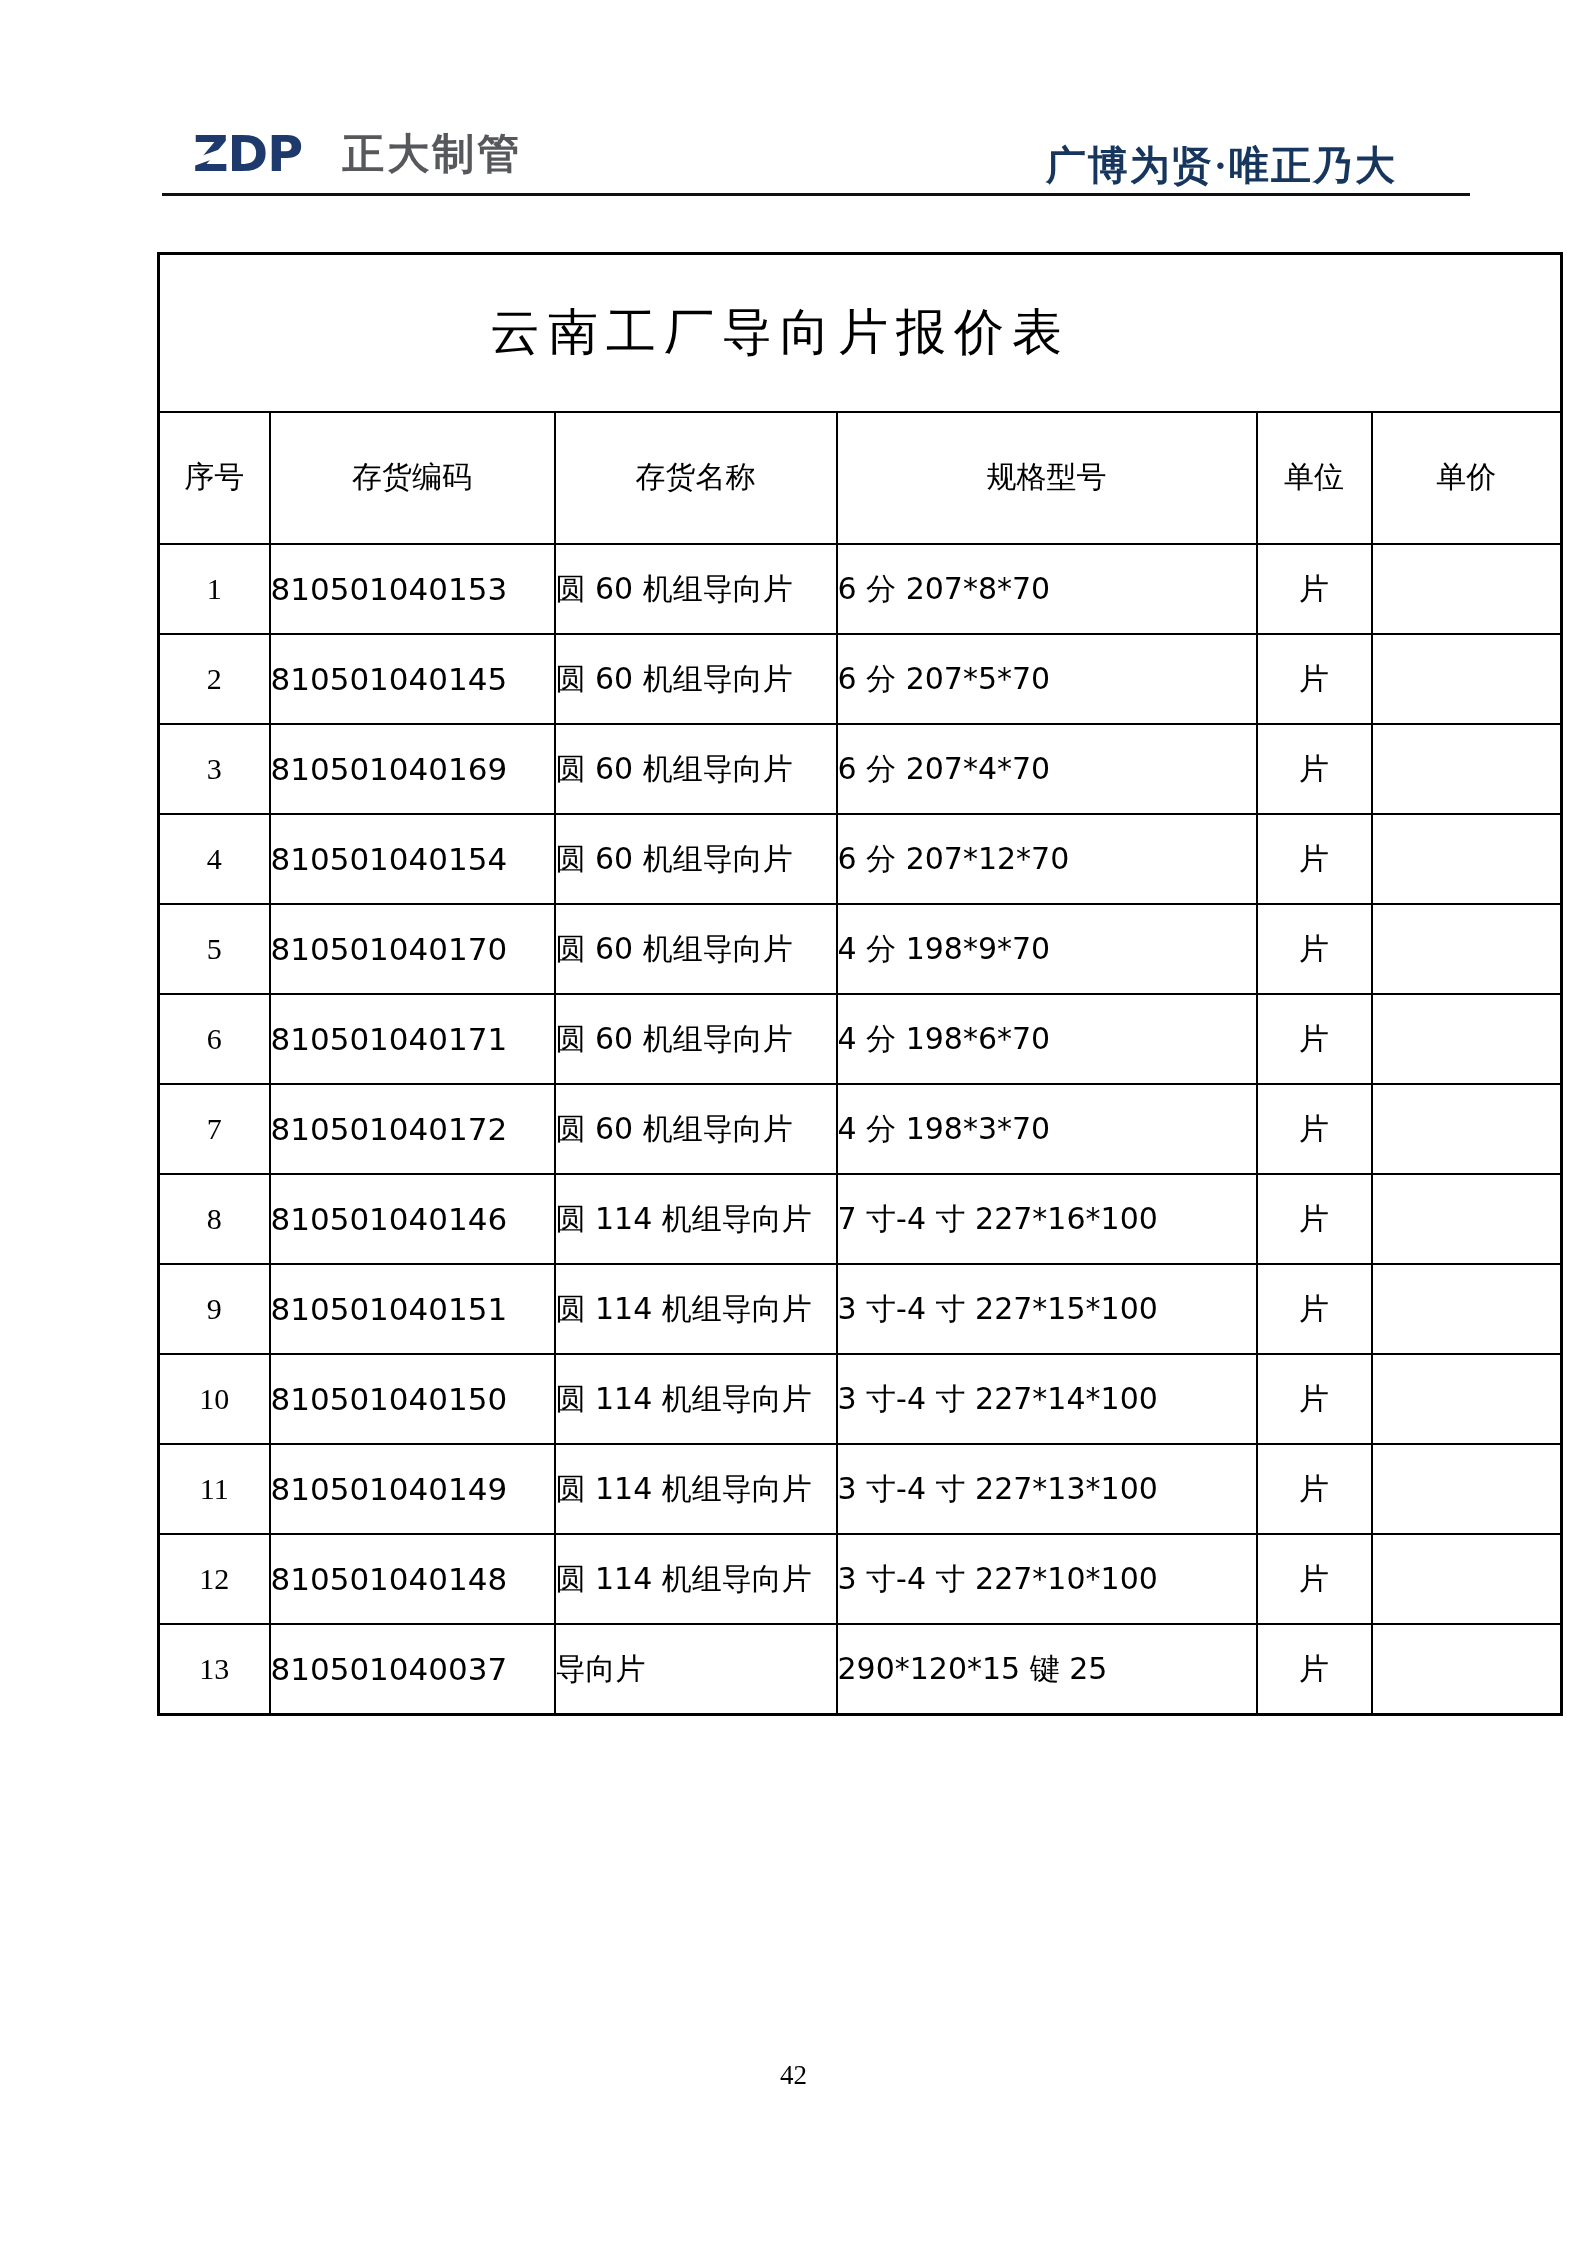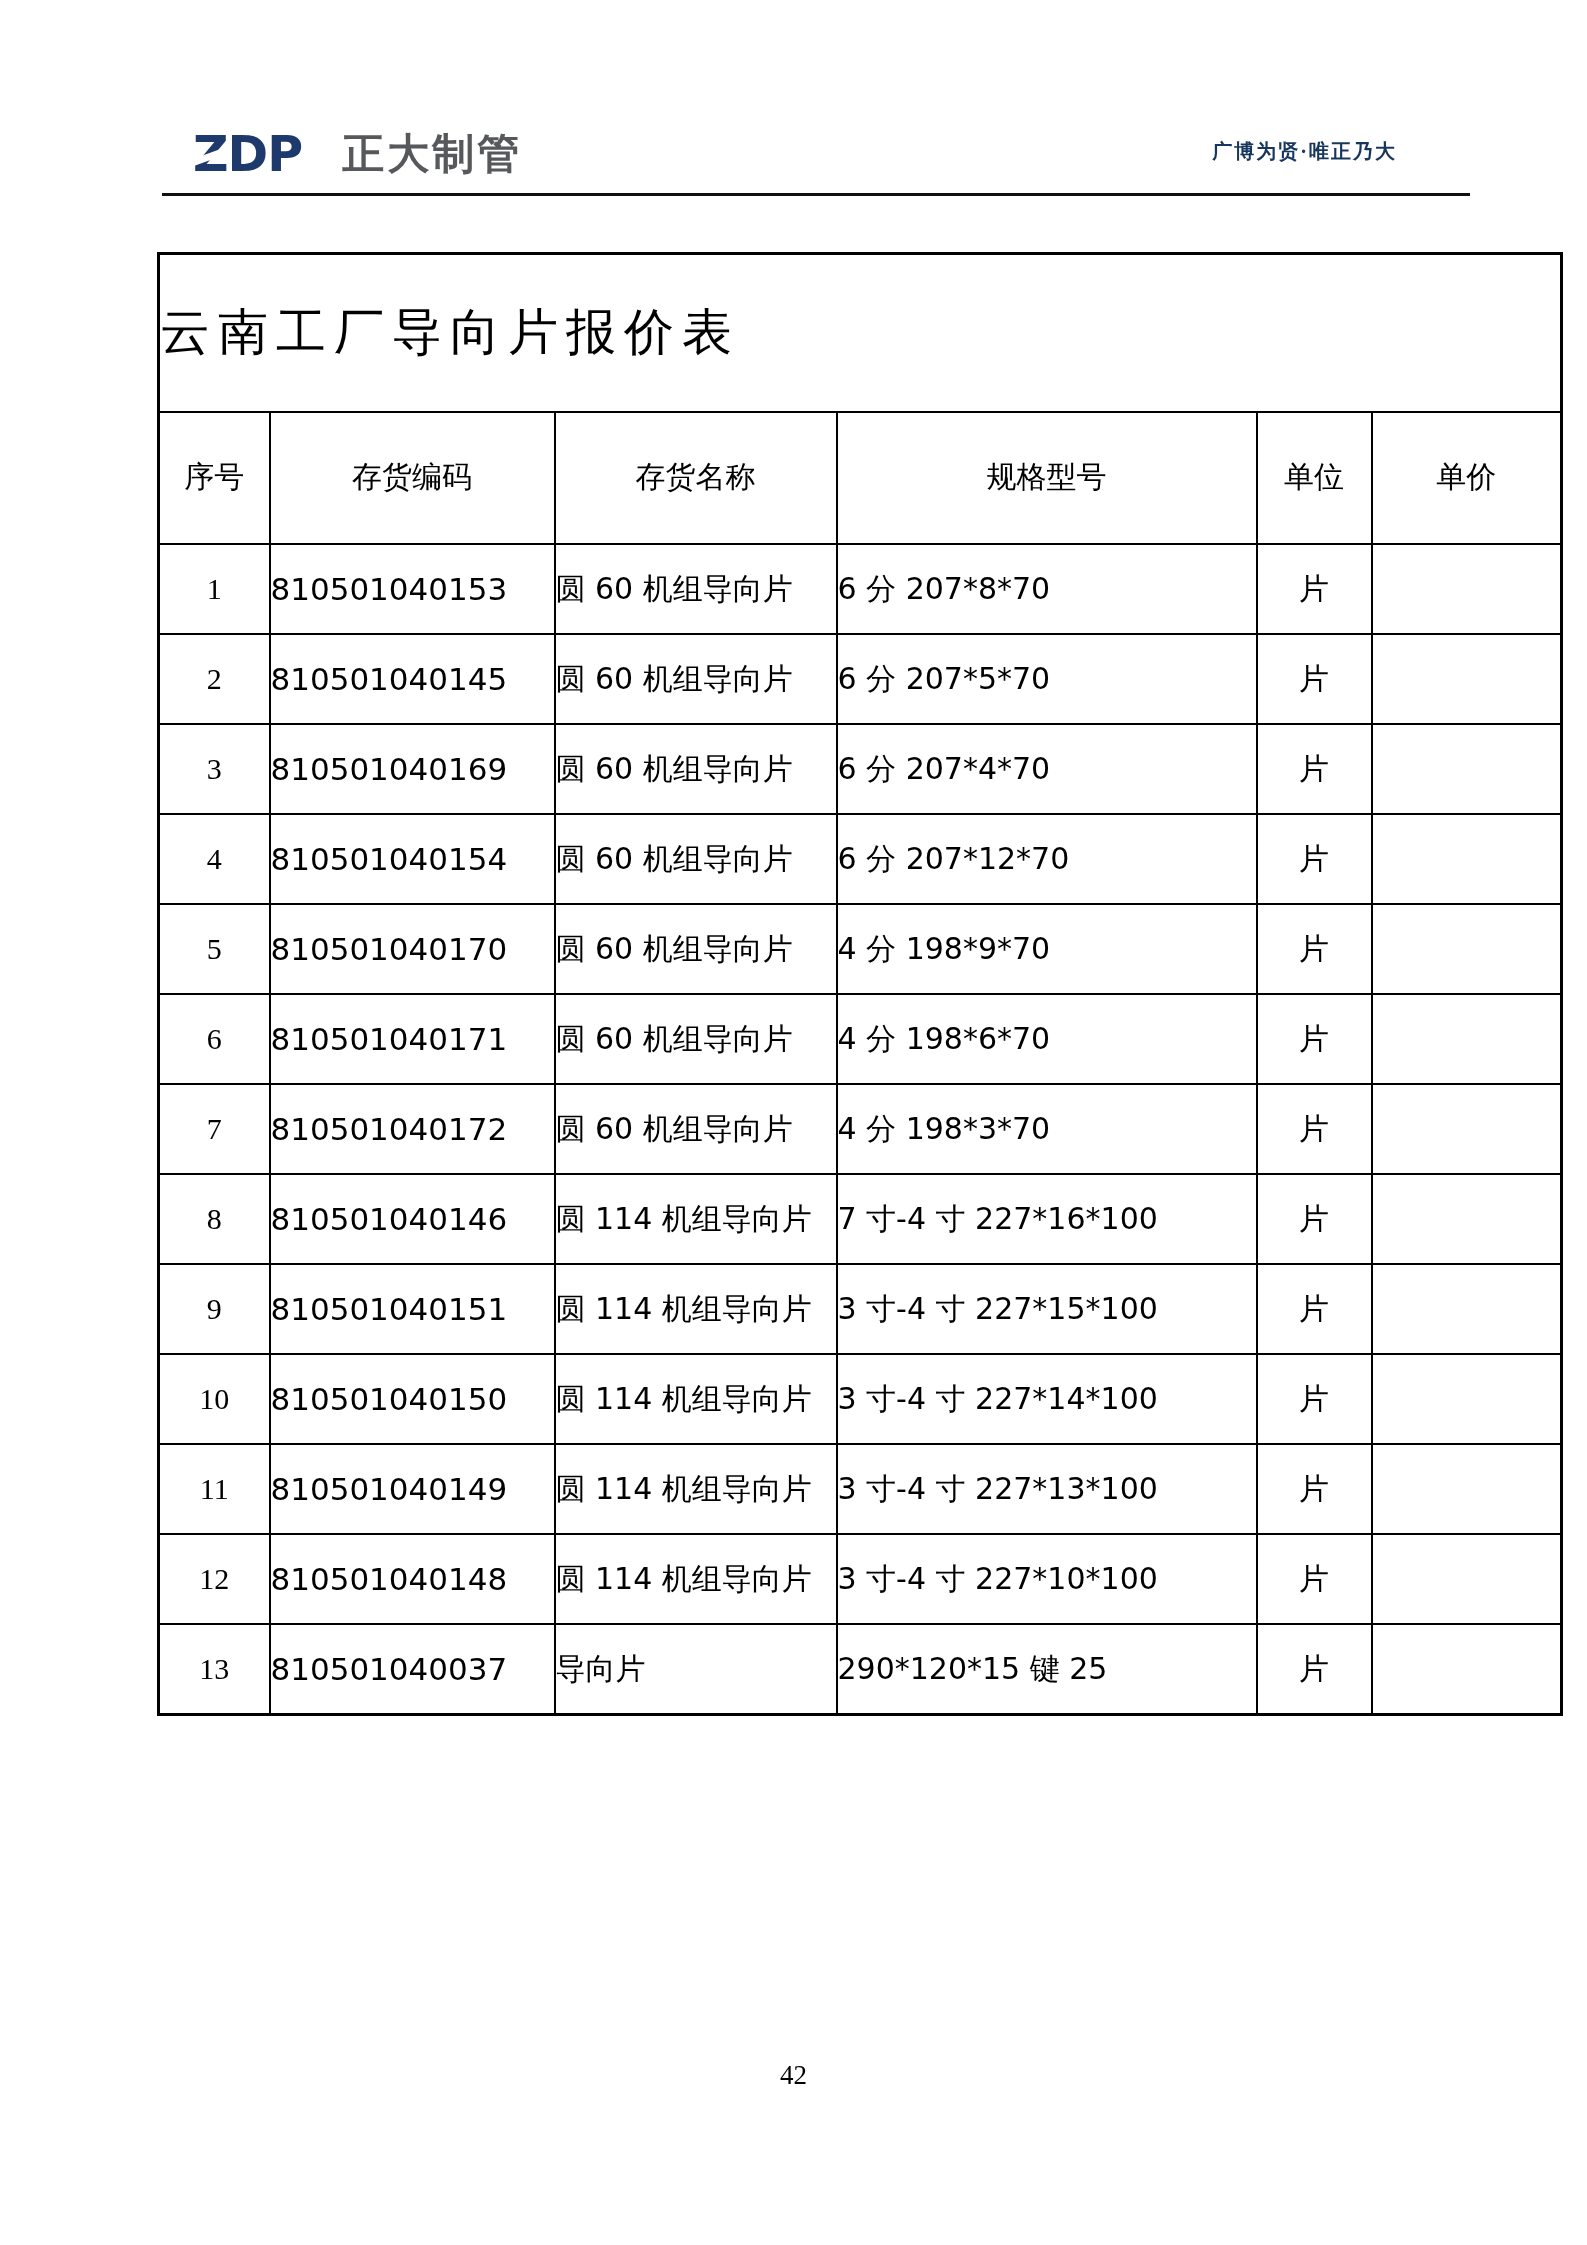--- a/index.html
+++ b/index.html
@@ -52,21 +52,21 @@
     line-height: 44px;
     letter-spacing: 3px;
     color: #57585b;
     margin-left: 40px;
   }
   .motto {
     position: absolute;
     right: 190px; top: 138px;
     font-family: "Liberation Serif", "DejaVu Serif", serif;
     font-weight: 700;
-    font-size: 20px;
+    font-size: 40px;
     letter-spacing: 2px;
     color: #17365d;
     white-space: nowrap;
     text-align: right;
   }
   .header-rule {
     position: absolute;
     left: 162px; top: 193px;
     width: 1308px; height: 3px;
     background: #101010;
@@ -83,20 +83,21 @@
   }
   table.quote td, table.quote th {
     border: 2px solid #000;
     font-weight: normal;
     line-height: 74px;
     padding: 7px 0;
     overflow: hidden;
   }
   .title-cell {
     height: 158px;
+    text-align: center;
     vertical-align: middle;
     font-family: "Liberation Serif", "DejaVu Serif", serif;
     font-weight: 700;
     font-size: 50px;
     letter-spacing: 8px;
     padding-right: 160px !important;
     line-height: normal !important;
   }
   tr.head-row th {
     height: 132px;

